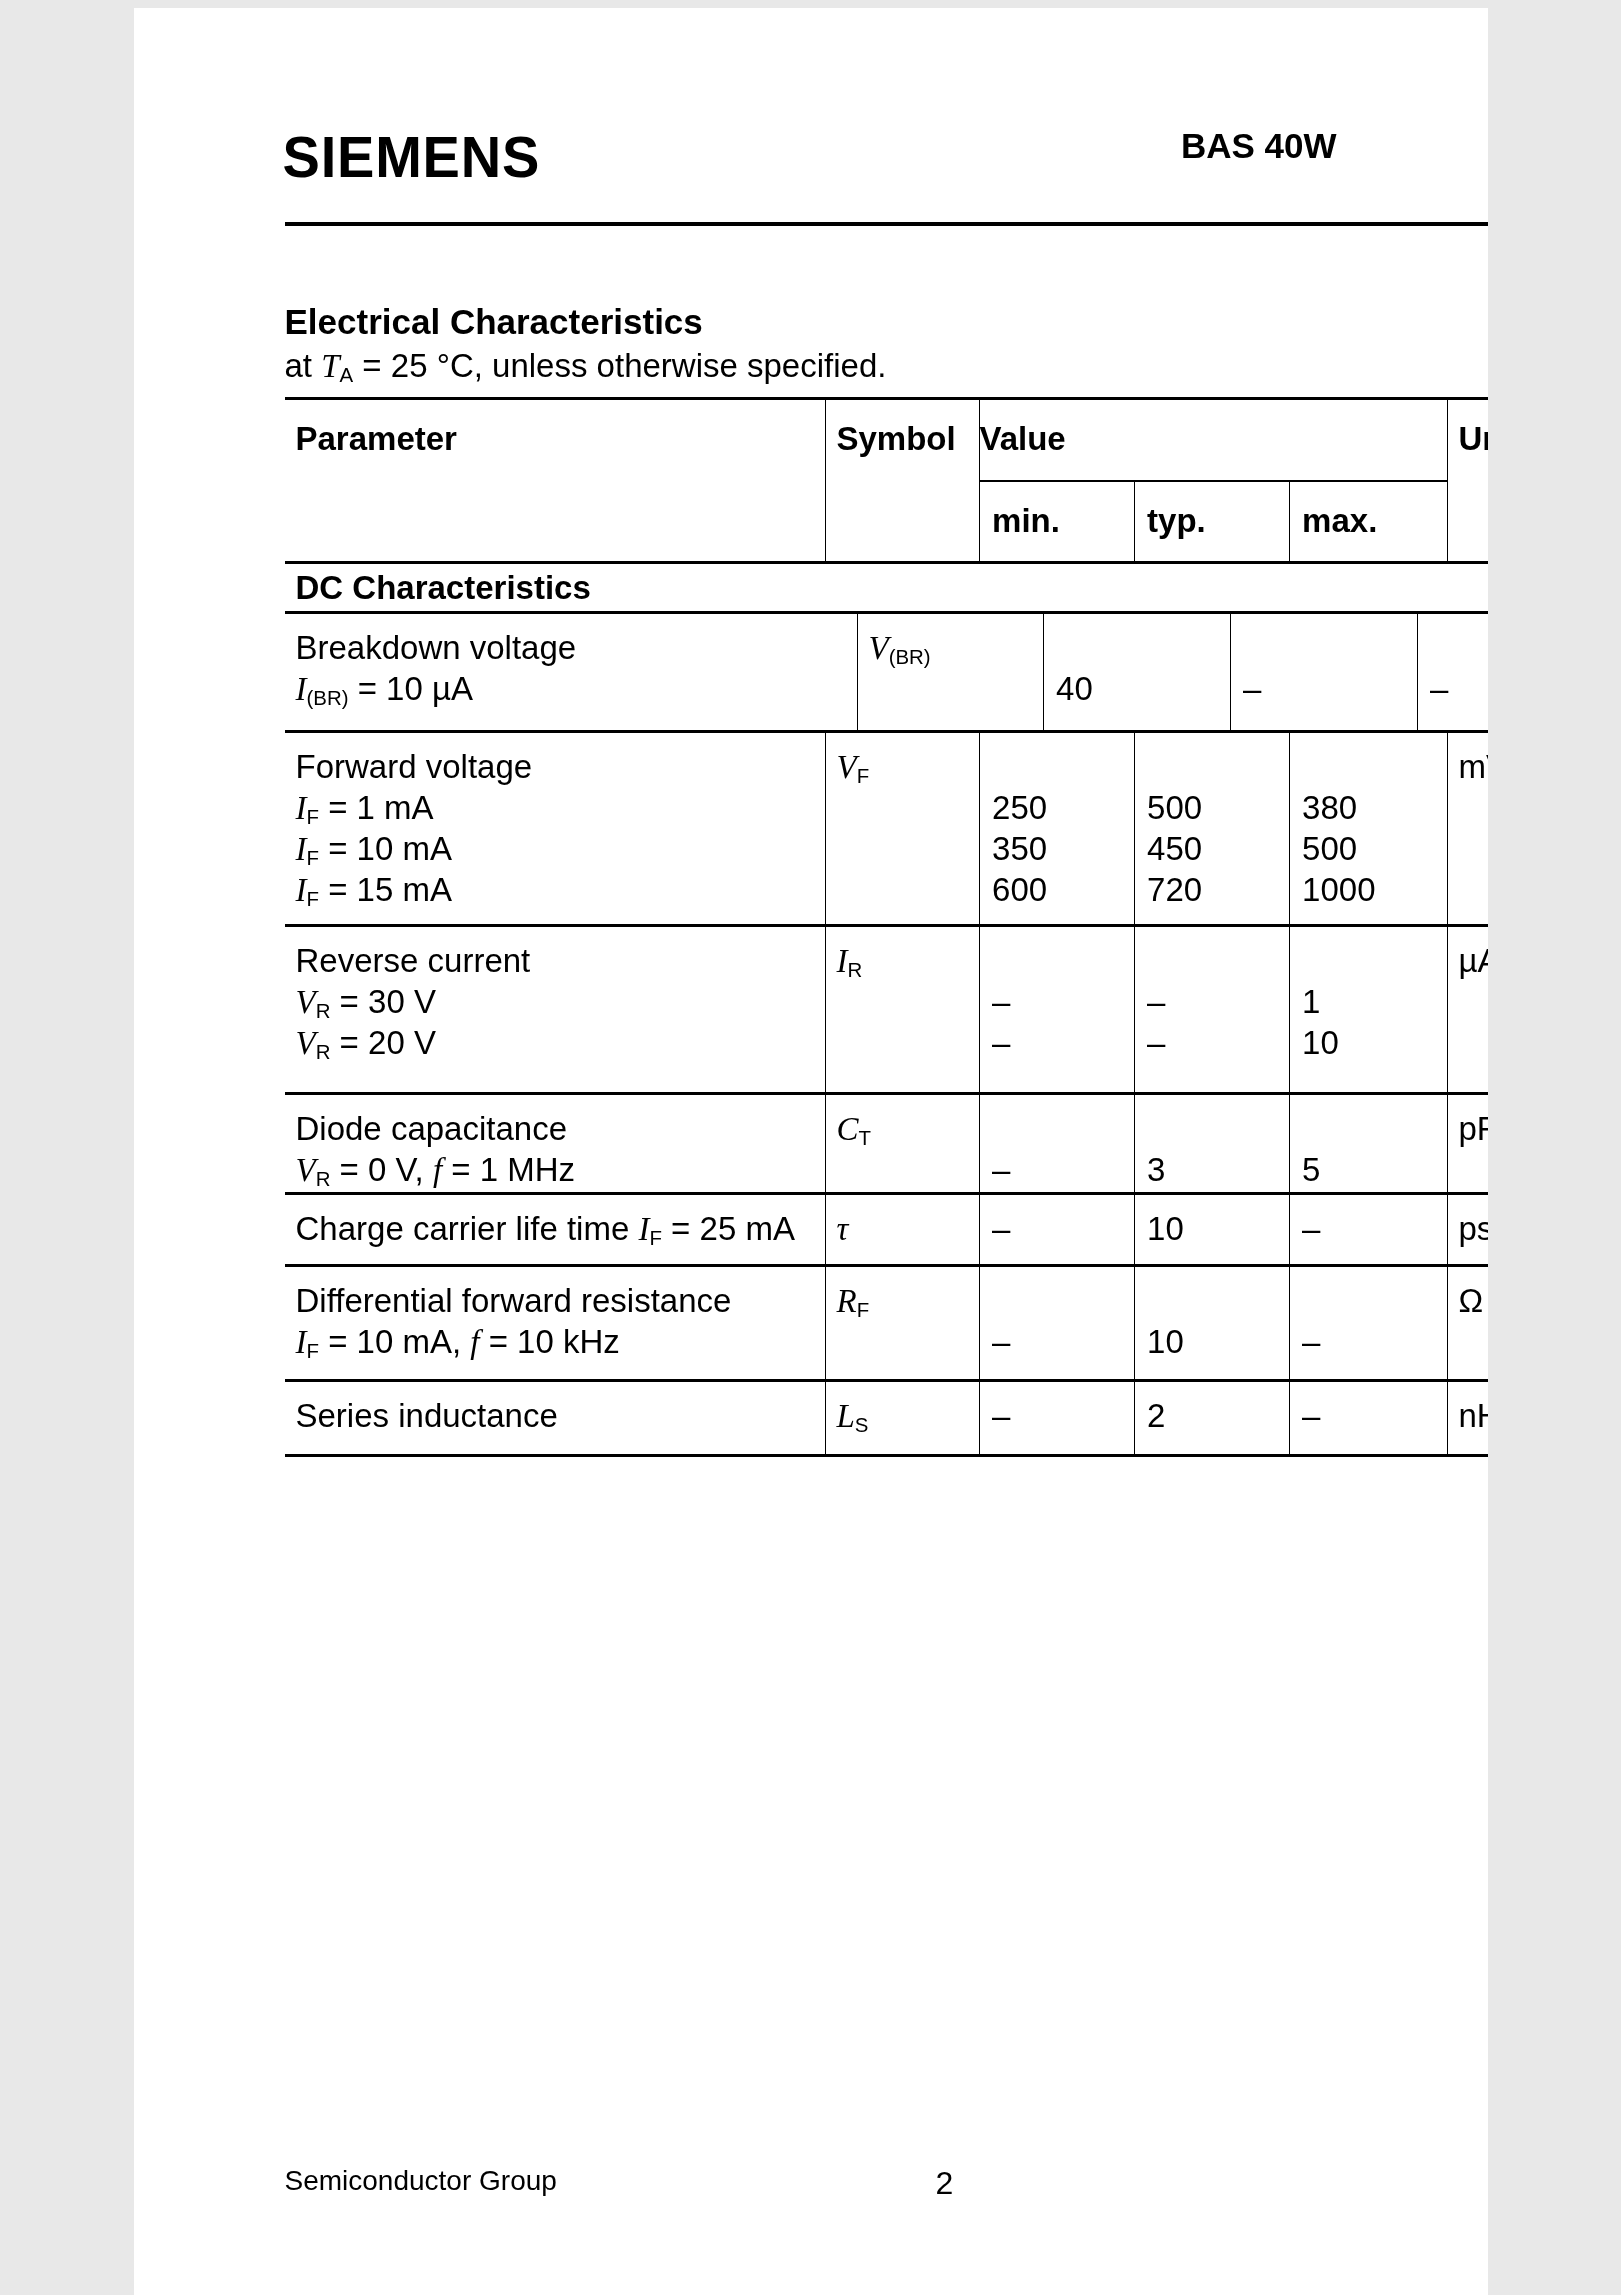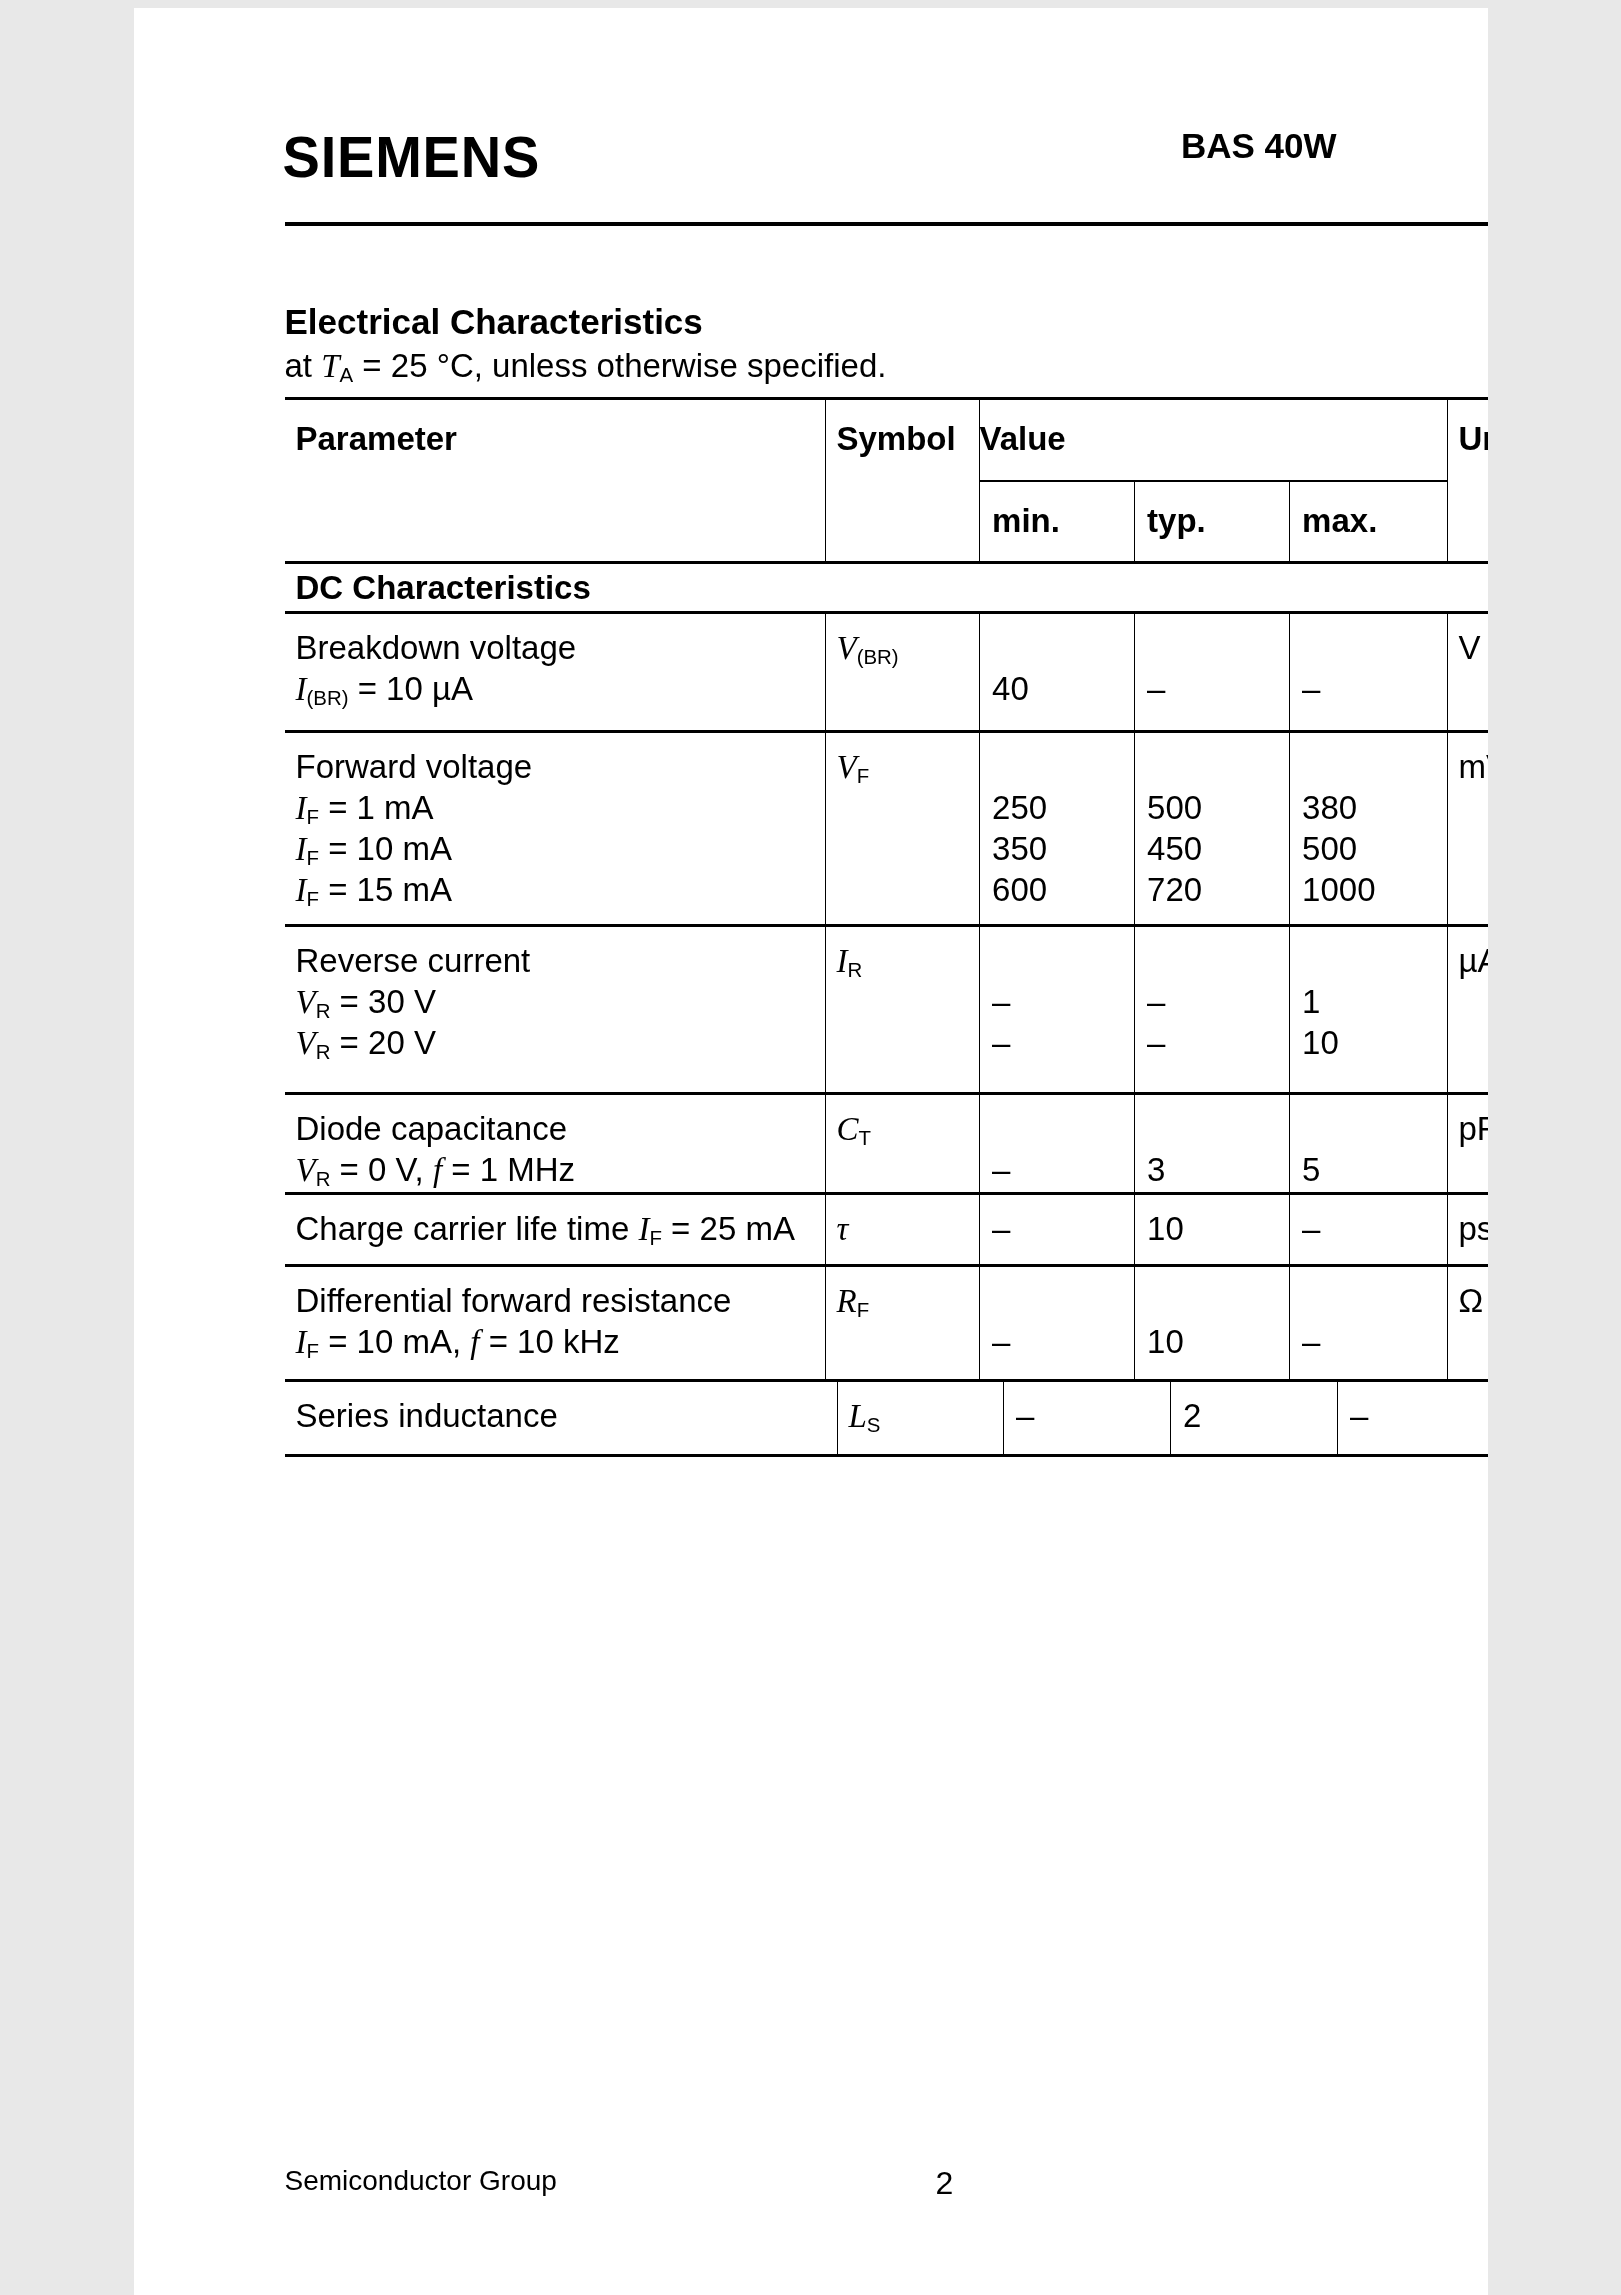--- a/index.html
+++ b/index.html
@@ -68,23 +68,23 @@
     height:50px; border-bottom:3.1px solid #000;
     display:flex; align-items:center;
     padding-left:11px; font-weight:bold;
   }
   .row {
     display:grid;
     grid-template-columns:540px 154px 155px 155px 158px 158px;
     border-bottom:3.1px solid #000;
   }
   .row.last { border-bottom:3.9px solid #000; }
-  .r1 { height:119px; } .r2 { height:194px; } .r3 { height:168px; }
+  .r1 { height:119px;gap:32px; } .r2 { height:194px; } .r3 { height:168px; }
   .r4 { height:100px; } .r5 { height:72px;  } .r6 { height:115px; }
-  .r7 { height:75px;gap:12px;  }
+  .r7 { height:75px;  }
   .c  { padding:12.6px 0 0 11px; }
   .c.val { padding-left:12.6px; }
   .c + .c { border-left:1.6px solid #000; }
   .ln { height:41px; line-height:41px; white-space:nowrap; }
   
   .footer-group {
     position:absolute; left:151px; top:2157px; font-size:28px;
   }
   .footer-page {
     position:absolute; left:0; top:2157px; width:1622px;

